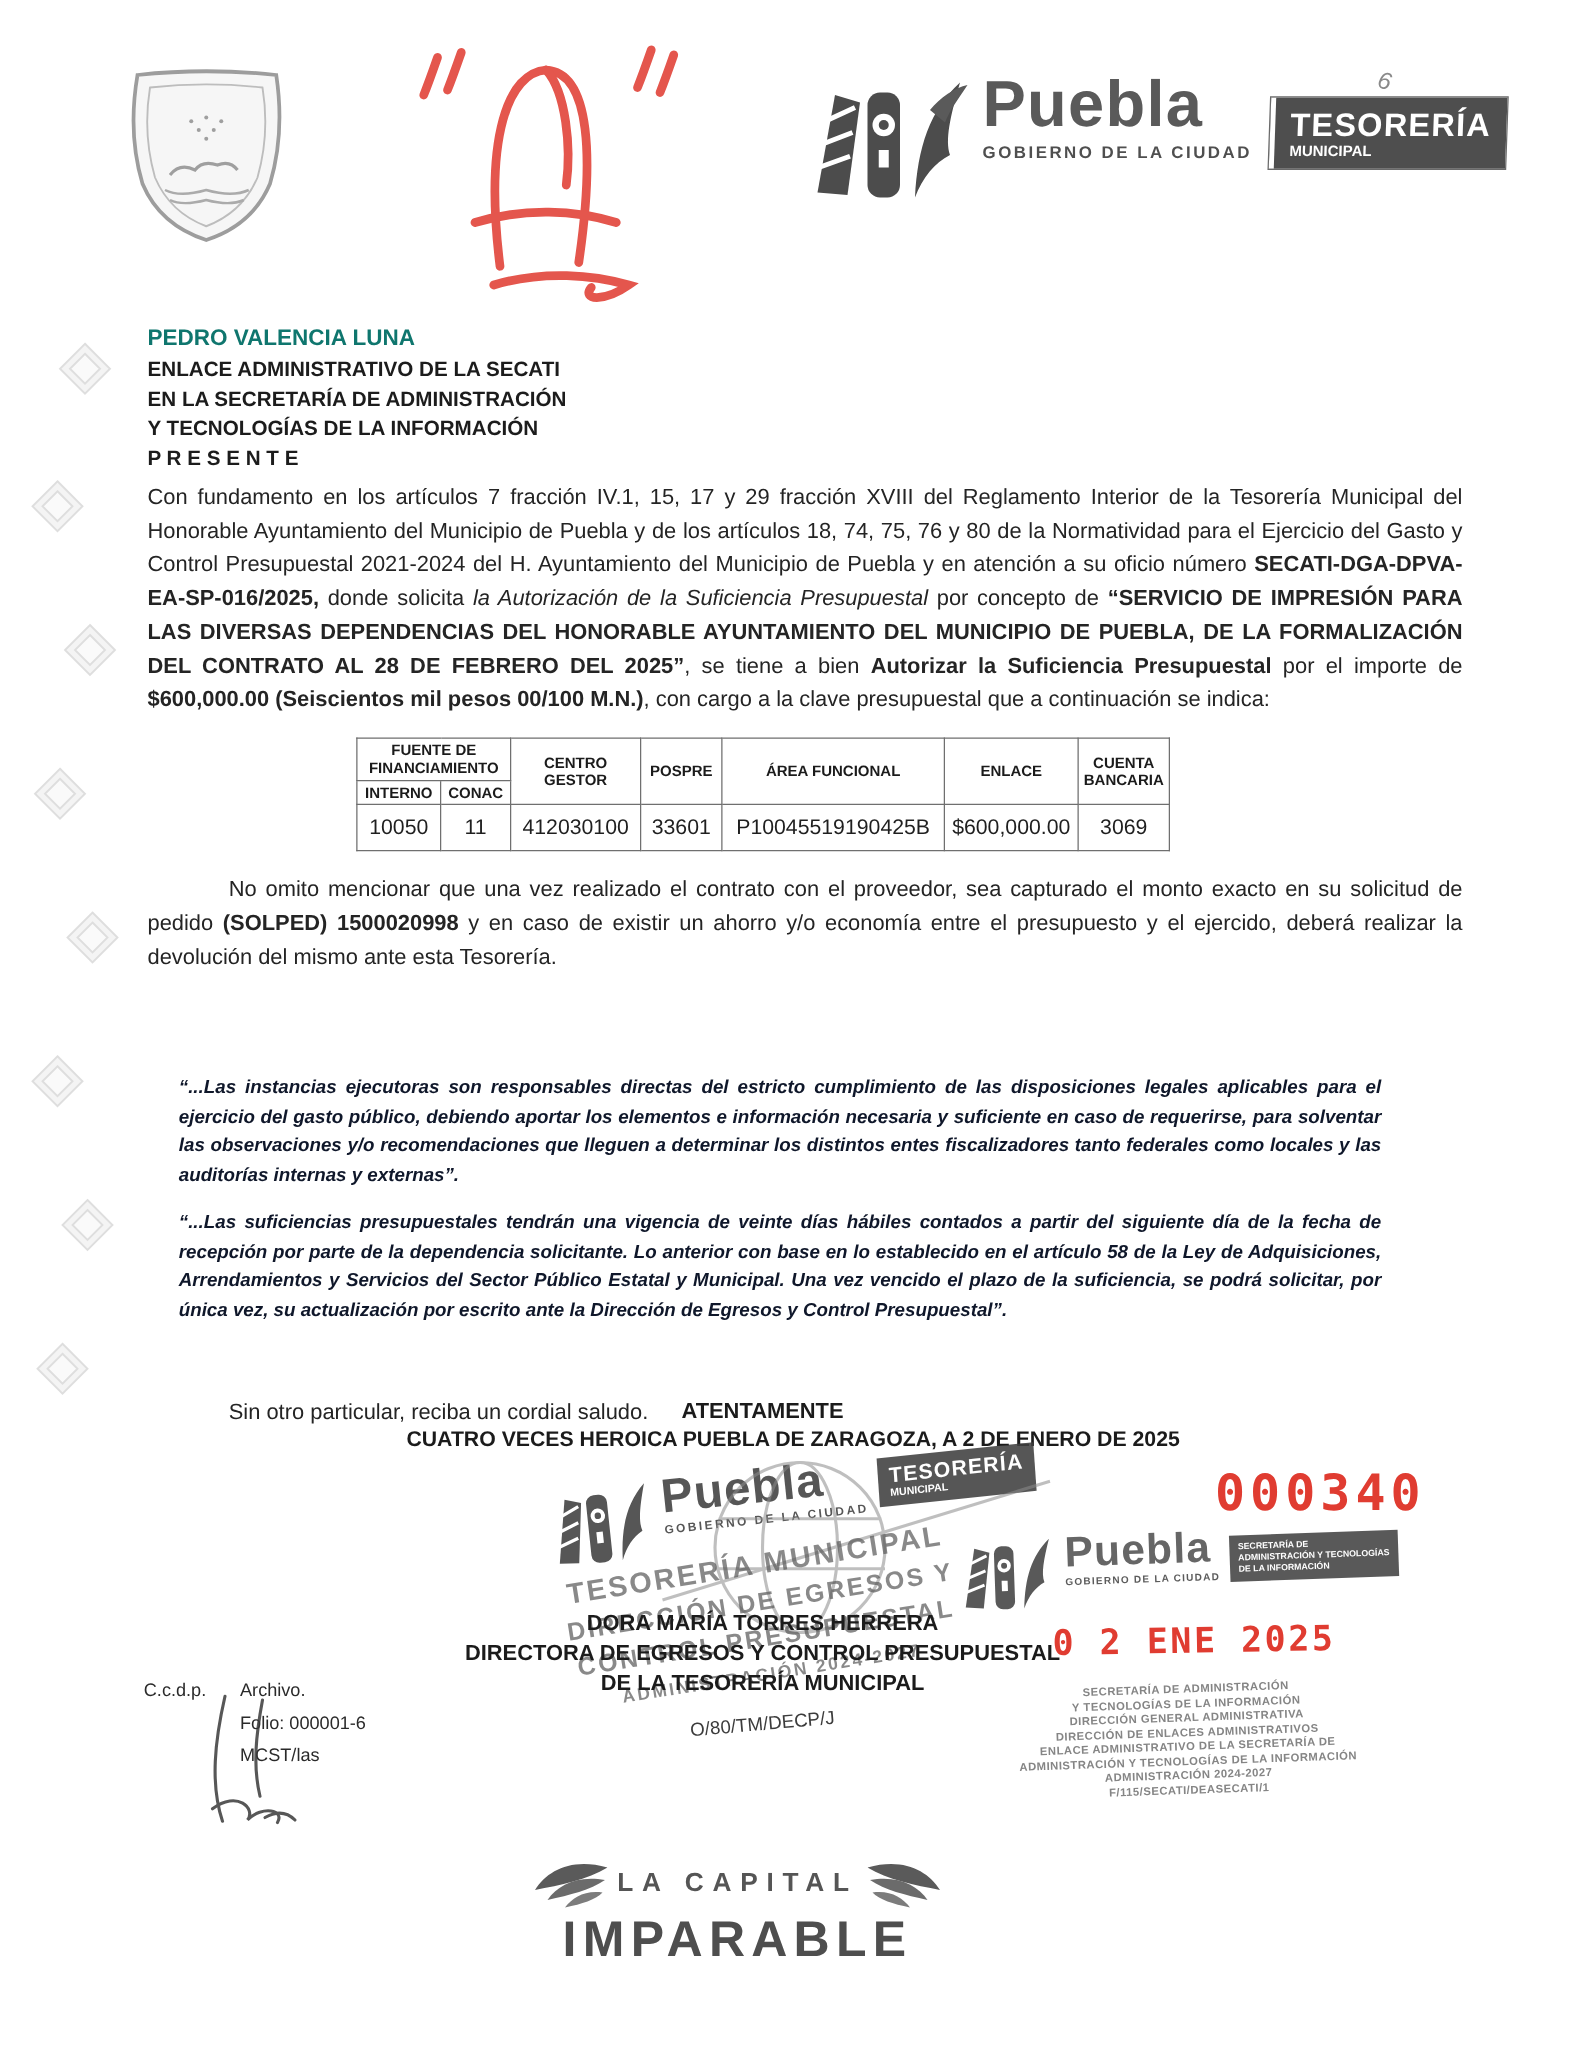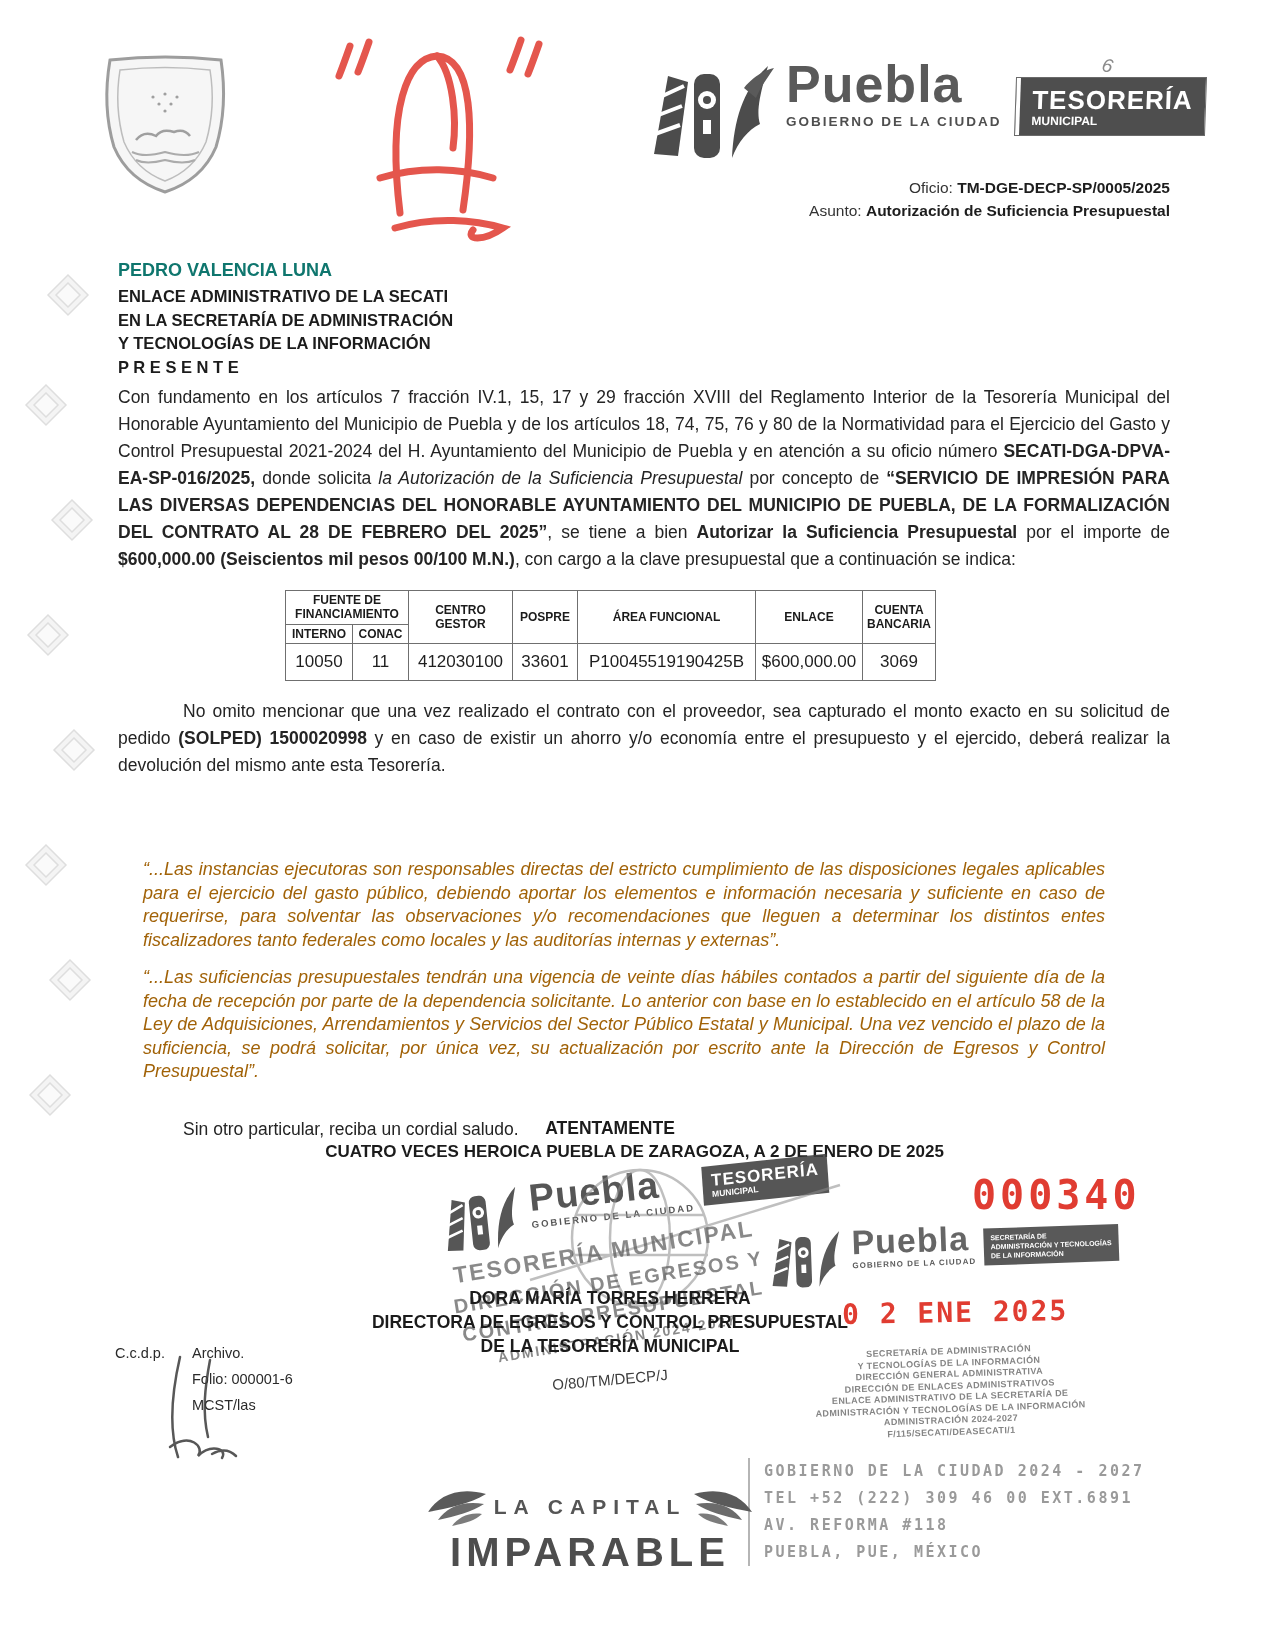--- a/index.html
+++ b/index.html
@@ -16,21 +16,21 @@
   .badge .bs{font-weight:700;line-height:1;}
   
   .meta-line{font-size:15.5px;color:#333;text-align:right;line-height:23px;}
   .meta-line b{color:#1d1d1d;}
   
   .addr-name{font-weight:800;font-size:18px;color:#0f766e;}
   .addr-lines{font-weight:700;font-size:16.5px;line-height:23.5px;color:#1c1c1c;}
   
   .doc-p{font-size:17.5px;line-height:27px;text-align:justify;color:#242424;}
   .indent{text-indent:65px;}
-  .quote{font-weight:400;font-style:italic;font-size:18px;line-height:23.5px;text-align:justify;color:#a16207;}
+  .quote{font-weight:700;font-style:italic;font-size:15px;line-height:23.5px;text-align:justify;color:#0f172a;}
   
   table.clave{border-collapse:collapse;table-layout:fixed;width:650px;}
   table.clave th,table.clave td{border:1.5px solid #6f6f6f;padding:2px 3px;}
   table.clave th{font-size:12px;font-weight:800;line-height:1.2;text-align:center;color:#1b1b1b;}
   table.clave td{font-size:17px;text-align:center;color:#1f1f1f;height:32px;}
   
   .center-b{font-weight:800;text-align:center;color:#1b1b1b;}
   .stampline{color:#5c5c5c;font-weight:700;letter-spacing:2px;white-space:nowrap;}
   .red{color:#e03c31;}
   .mono{font-family:"DejaVu Sans Mono","Liberation Mono",monospace;}
@@ -109,24 +109,20 @@
     <div style="margin-left:8px;">
       <div class="brand-text" style="font-size:52px;line-height:52px;">Puebla</div>
       <div class="brand-sub" style="font-size:13.5px;margin-top:4px;">GOBIERNO DE LA CIUDAD</div>
     </div>
     <div class="badge" style="margin-left:14px;margin-top:20px;padding:9px 12px 8px 12px;border-left:4px solid #fff;outline:1px solid #6a6a6a;">
       <div class="bt" style="font-size:26px;">TESORERÍA</div>
       <div class="bs" style="font-size:12px;margin-top:2px;">MUNICIPAL</div>
     </div>
   </div>
 
-  <div class="abs meta-line" style="right:99px;top:176px;">
-    <div><span>Oficio:</span> <b>TM-DGE-DECP-SP/0005/2025</b></div>
-    <div><span>Asunto:</span> <b>Autorización de Suficiencia Presupuestal</b></div>
-  </div>
 
   <div class="abs" style="left:118px;top:260px;">
     <div class="addr-name">PEDRO VALENCIA LUNA</div>
     <div class="addr-lines pre" style="margin-top:4px;">ENLACE ADMINISTRATIVO DE LA SECATI
 EN LA SECRETARÍA DE ADMINISTRACIÓN
 Y TECNOLOGÍAS DE LA INFORMACIÓN
 P R E S E N T E</div>
   </div>
 
   <div class="abs doc-p" style="left:118px;top:384px;width:1052px;"><span>Con fundamento en los artículos 7 fracción IV.1, 15, 17 y 29 fracción XVIII del Reglamento Interior de la Tesorería Municipal del Honorable Ayuntamiento del Municipio de Puebla y de los artículos 18, 74, 75, 76 y 80 de la Normatividad para el Ejercicio del Gasto y Control Presupuestal 2021-2024 del H. Ayuntamiento del Municipio de Puebla y en atención a su oficio número </span><span style="font-weight: 700;">SECATI-DGA-DPVA-EA-SP-016/2025,</span><span> donde solicita </span><span style="font-style: italic;">la Autorización de la Suficiencia Presupuestal</span><span> por concepto de </span><span style="font-weight: 700;">“SERVICIO DE IMPRESIÓN PARA LAS DIVERSAS DEPENDENCIAS DEL HONORABLE AYUNTAMIENTO DEL MUNICIPIO DE PUEBLA, DE LA FORMALIZACIÓN DEL CONTRATO AL 28 DE FEBRERO DEL 2025”</span><span>, se tiene a bien </span><span style="font-weight: 700;">Autorizar la Suficiencia Presupuestal</span><span> por el importe de </span><span style="font-weight: 700;">$600,000.00 (Seiscientos mil pesos 00/100 M.N.)</span><span>, con cargo a la clave presupuestal que a continuación se indica:</span></div>
@@ -262,24 +258,20 @@
 
   <div class="abs receipt pre" style="left:790px;top:1346px;width:320px;transform:rotate(-2deg);">SECRETARÍA DE ADMINISTRACIÓN
 Y TECNOLOGÍAS DE LA INFORMACIÓN
 DIRECCIÓN GENERAL ADMINISTRATIVA
 DIRECCIÓN DE ENLACES ADMINISTRATIVOS
 ENLACE ADMINISTRATIVO DE LA SECRETARÍA DE
 ADMINISTRACIÓN Y TECNOLOGÍAS DE LA INFORMACIÓN
 ADMINISTRACIÓN 2024-2027
 F/115/SECATI/DEASECATI/1</div>
 
-  <div class="abs footerbox pre mono" style="left:748px;top:1458px;width:420px;">GOBIERNO DE LA CIUDAD 2024 - 2027
-TEL +52 (222) 309 46 00 EXT.6891
-AV. REFORMA #118
-PUEBLA, PUE, MÉXICO</div>
 
   <div class="abs" style="left:420px;top:1486px;width:340px;text-align:center;">
     <div style="display:flex;align-items:center;justify-content:center;gap:8px;">
       <svg width="58" height="42" viewBox="0 0 58 42">
         <g fill="#5a5a5a">
           <path d="M58 8 C30 0 10 10 0 26 C20 22 42 18 58 8 Z"></path>
           <path d="M56 18 C34 14 18 22 10 34 C28 30 44 26 56 18 Z" fill="#6b6b6b"></path>
           <path d="M54 28 C40 26 30 32 24 40 C38 37 48 34 54 28 Z" fill="#7c7c7c"></path>
         </g>
       </svg>

